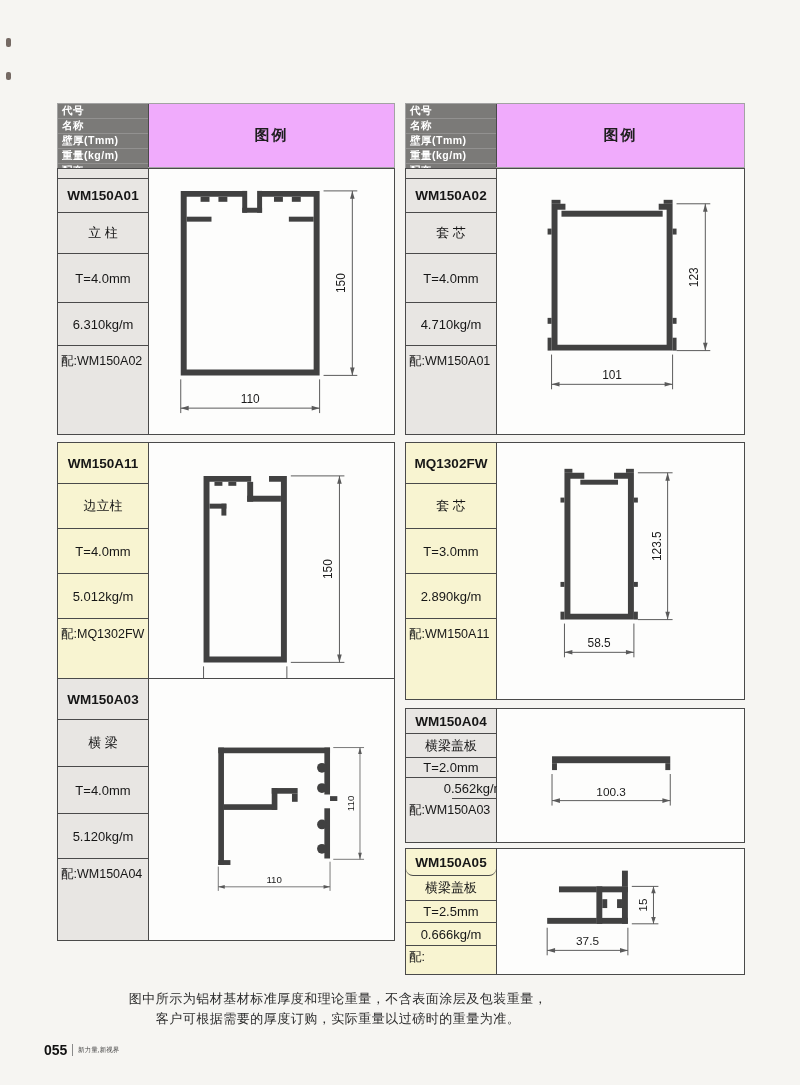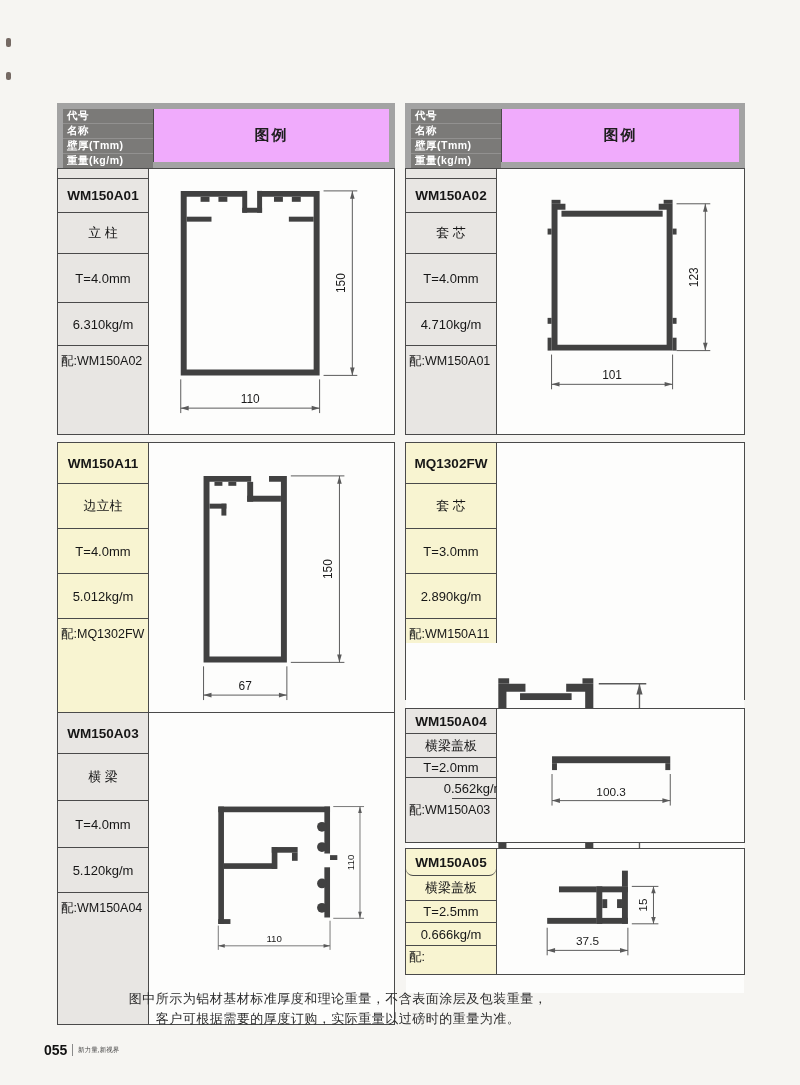--- a/index.html
+++ b/index.html
@@ -1,21 +1,21 @@
 <!DOCTYPE html>
 <html><head>
 <meta charset="utf-8">
 <style>
   html,body{margin:0;padding:0;}
   body{width:800px;height:1085px;position:relative;background:#f6f5f2;
        font-family:"Liberation Sans","DejaVu Sans",sans-serif;overflow:hidden;}
   .speck{position:absolute;background:#4a3b34;opacity:.75;border-radius:2px;}
   .column{position:absolute;top:103px;height:872px;}
   
-  .hdr{position:absolute;top:0;left:0;right:0;height:65px;display:flex;border:6px solid #a3a3a3;box-sizing:border-box;}
+  .hdr{position:absolute;top:0;left:0;right:0;height:65px;display:flex;border:1px solid #a3a3a3;box-sizing:border-box;}
   .hdr-labels{width:91px;flex:0 0 91px;display:flex;flex-direction:column;border-right:1px solid #4a4a4a;box-sizing:border-box;}
   .hdr-row{flex:1 1 0;background:#7b7a78;color:#fff;font-size:10.5px;font-weight:bold;
            display:flex;align-items:center;padding-left:4px;border-bottom:1px solid #929190;box-sizing:border-box;letter-spacing:.5px;}
   .hdr-row:last-child{border-bottom:none;}
   .legend{flex:1 1 auto;background:#f0abfc;display:flex;align-items:center;justify-content:center;
           font-size:15px;font-weight:bold;color:#1e1e1e;letter-spacing:2px;}
   
   .sec{position:absolute;left:0;right:0;display:flex;border:1px solid #4a4a4a;box-sizing:border-box;background:#fdfdfc;}
   .labels{width:91px;flex:0 0 91px;display:flex;flex-direction:column;border-right:1px solid #4a4a4a;box-sizing:border-box;}
   .tone-gray{background:#e8e6e3;}
@@ -123,21 +123,21 @@
         <line class="dl" x1="143" y1="18" x2="197" y2="18"></line>
         <line class="dl" x1="143" y1="206" x2="197" y2="206"></line>
         <line class="dl" x1="192" y1="18" x2="192" y2="206"></line>
         <polygon class="ar" points="192,18 189.7,26 194.3,26"></polygon>
         <polygon class="ar" points="192,206 189.7,198 194.3,198"></polygon>
         <text class="dim" x="185" y="112" text-anchor="middle" transform="rotate(-90 185 112)">150</text>
       </svg>
     </div>
   </div>
 
-  <div class="sec" style="top:609px;height:313px;gap:45px;">
+  <div class="sec" style="top:575px;height:263px;gap:45px;">
     <div class="labels tone-gray">
       <div class="lcell code" style="flex:0 0 41px;">WM150A03</div>
       <div class="lcell" style="flex:0 0 47px;">横 梁</div>
       <div class="lcell" style="flex:0 0 47px;">T=4.0mm</div>
       <div class="lcell" style="flex:0 0 45px;">5.120kg/m</div>
       <div class="lcell match">配:WM150A04</div>
     </div>
     <div class="drawing">
       <svg viewBox="0 0 247 263">
         <rect class="ink" x="30" y="55" width="138" height="7"></rect>
@@ -214,21 +214,21 @@
         <line class="dl" x1="181" y1="35" x2="215" y2="35"></line>
         <line class="dl" x1="181" y1="183" x2="215" y2="183"></line>
         <line class="dl" x1="210" y1="35" x2="210" y2="183"></line>
         <polygon class="ar" points="210,35 207.7,43 212.3,43"></polygon>
         <polygon class="ar" points="210,183 207.7,175 212.3,175"></polygon>
         <text class="dim" x="203" y="109" text-anchor="middle" transform="rotate(-90 203 109)">123</text>
       </svg>
     </div>
   </div>
 
-  <div class="sec" style="top:339px;height:258px;flex-direction:column;">
+  <div class="sec" style="top:339px;height:258px;">
     <div class="labels tone-yellow">
       <div class="lcell code" style="flex:0 0 41px;">MQ1302FW</div>
       <div class="lcell" style="flex:0 0 45px;">套 芯</div>
       <div class="lcell" style="flex:0 0 45px;">T=3.0mm</div>
       <div class="lcell" style="flex:0 0 45px;">2.890kg/m</div>
       <div class="lcell match">配:WM150A11</div>
     </div>
     <div class="drawing">
       <svg viewBox="0 0 249 258">
         <path class="ink" fill-rule="evenodd" d="M68,30H138V178H68Z M74,36H132V172H74Z"></path>

